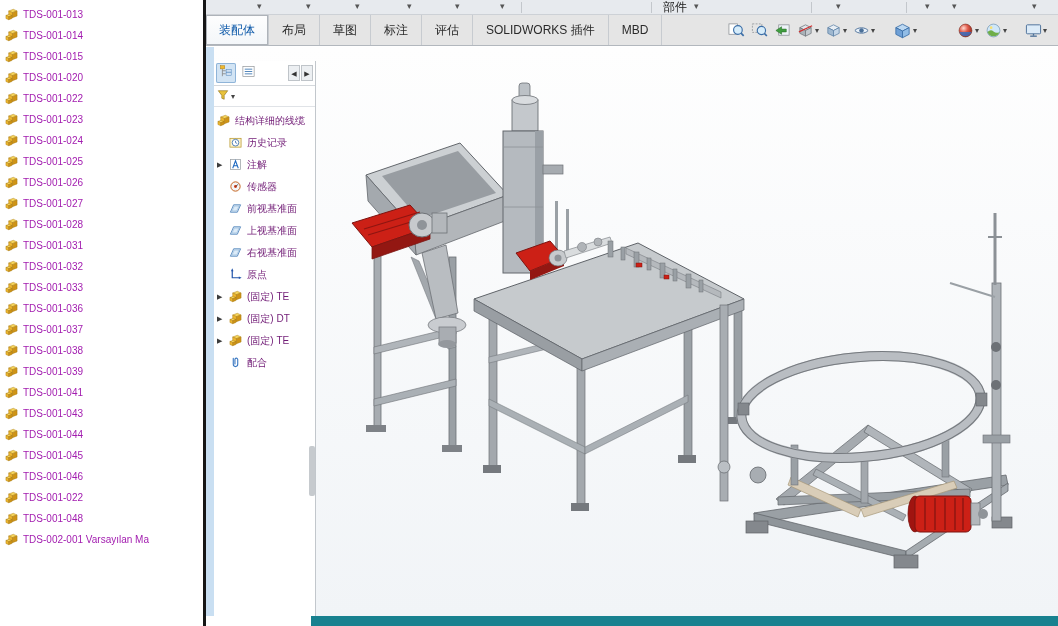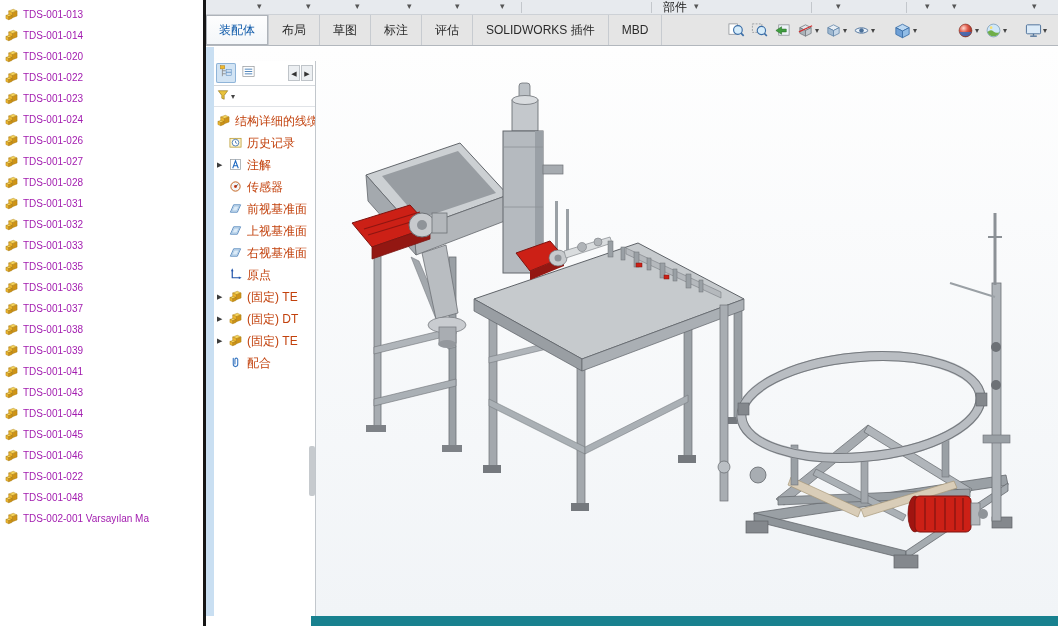--- a/index.html
+++ b/index.html
@@ -45,21 +45,21 @@
   .fm-tab{width:20px;height:20px;display:flex;align-items:center;justify-content:center;border-radius:2px;cursor:pointer}
   .fm-tab.active{background:#d2e4f4;box-shadow:inset 0 0 0 1px #8fb4d8}
   .fm-nav{margin-left:auto;display:flex;gap:1px}
   .nav-btn{width:12px;height:16px;font-size:7px;line-height:16px;text-align:center;color:#333;background:#eceff2;border:1px solid #bfc4c9;cursor:pointer}
   .fm-filter{display:flex;align-items:center;height:21px;padding:0 3px;border-bottom:1px solid #e0e3e7;gap:2px}
   .fm-filter .caret{font-size:8px;color:#444}
   #tree{list-style:none;padding-top:3px}
   .tree-row{display:flex;align-items:center;height:22px;white-space:nowrap;cursor:pointer;padding-left:3px;overflow:hidden}
   .tree-row .expander{width:12px;font-size:7px;color:#3c3c3c;flex:0 0 auto}
   .tree-row .t-icon{width:15px;height:15px;margin-right:3px;flex:0 0 auto;display:inline-flex}
-  .tree-row .t-label{font-size:12px;color:#c2410c}
+  .tree-row .t-label{font-size:10px;color:#701a75}
   .fm-thumb{position:absolute;right:0;top:385px;width:6px;height:50px;background:#c6cace;border-radius:2px;cursor:grab}
 
   
   .status-left{position:absolute;left:0;width:105px;bottom:0;height:10px;background:#fff}
   .status-bar{position:absolute;left:105px;right:0;bottom:0;height:10px;background:var(--statusbar-teal,#18818f)}
 </style>
 </head>
 <body>
 
 <div class="app">
@@ -96,20 +96,33 @@
           <span class="fi-icon">
             <svg viewBox="0 0 14 14" width="13" height="13">
               <polygon points="4,3.2 9,1.4 13,3.2 8,5" fill="#f7d65e" stroke="#a87b12" stroke-width="0.5"></polygon>
               <polygon points="4,3.2 8,5 8,10.4 4,8.6" fill="#f0b92e" stroke="#a87b12" stroke-width="0.5"></polygon>
               <polygon points="8,5 13,3.2 13,8.6 8,10.4" fill="#cf9416" stroke="#a87b12" stroke-width="0.5"></polygon>
               <polygon points="1,8 4.5,6.8 7.5,8 4,9.3" fill="#f7d65e" stroke="#a87b12" stroke-width="0.5"></polygon>
               <polygon points="1,8 4,9.3 4,12.6 1,11.3" fill="#f0b92e" stroke="#a87b12" stroke-width="0.5"></polygon>
               <polygon points="4,9.3 7.5,8 7.5,11.3 4,12.6" fill="#cf9416" stroke="#a87b12" stroke-width="0.5"></polygon>
             </svg>
           </span>
+          <span class="fi-label">TDS-001-015</span>
+        </li>
+        <li class="file-item">
+          <span class="fi-icon">
+            <svg viewBox="0 0 14 14" width="13" height="13">
+              <polygon points="4,3.2 9,1.4 13,3.2 8,5" fill="#f7d65e" stroke="#a87b12" stroke-width="0.5"></polygon>
+              <polygon points="4,3.2 8,5 8,10.4 4,8.6" fill="#f0b92e" stroke="#a87b12" stroke-width="0.5"></polygon>
+              <polygon points="8,5 13,3.2 13,8.6 8,10.4" fill="#cf9416" stroke="#a87b12" stroke-width="0.5"></polygon>
+              <polygon points="1,8 4.5,6.8 7.5,8 4,9.3" fill="#f7d65e" stroke="#a87b12" stroke-width="0.5"></polygon>
+              <polygon points="1,8 4,9.3 4,12.6 1,11.3" fill="#f0b92e" stroke="#a87b12" stroke-width="0.5"></polygon>
+              <polygon points="4,9.3 7.5,8 7.5,11.3 4,12.6" fill="#cf9416" stroke="#a87b12" stroke-width="0.5"></polygon>
+            </svg>
+          </span>
           <span class="fi-label">TDS-001-020</span>
         </li>
         <li class="file-item">
           <span class="fi-icon">
             <svg viewBox="0 0 14 14" width="13" height="13">
               <polygon points="4,3.2 9,1.4 13,3.2 8,5" fill="#f7d65e" stroke="#a87b12" stroke-width="0.5"></polygon>
               <polygon points="4,3.2 8,5 8,10.4 4,8.6" fill="#f0b92e" stroke="#a87b12" stroke-width="0.5"></polygon>
               <polygon points="8,5 13,3.2 13,8.6 8,10.4" fill="#cf9416" stroke="#a87b12" stroke-width="0.5"></polygon>
               <polygon points="1,8 4.5,6.8 7.5,8 4,9.3" fill="#f7d65e" stroke="#a87b12" stroke-width="0.5"></polygon>
               <polygon points="1,8 4,9.3 4,12.6 1,11.3" fill="#f0b92e" stroke="#a87b12" stroke-width="0.5"></polygon>
@@ -148,20 +161,33 @@
           <span class="fi-icon">
             <svg viewBox="0 0 14 14" width="13" height="13">
               <polygon points="4,3.2 9,1.4 13,3.2 8,5" fill="#f7d65e" stroke="#a87b12" stroke-width="0.5"></polygon>
               <polygon points="4,3.2 8,5 8,10.4 4,8.6" fill="#f0b92e" stroke="#a87b12" stroke-width="0.5"></polygon>
               <polygon points="8,5 13,3.2 13,8.6 8,10.4" fill="#cf9416" stroke="#a87b12" stroke-width="0.5"></polygon>
               <polygon points="1,8 4.5,6.8 7.5,8 4,9.3" fill="#f7d65e" stroke="#a87b12" stroke-width="0.5"></polygon>
               <polygon points="1,8 4,9.3 4,12.6 1,11.3" fill="#f0b92e" stroke="#a87b12" stroke-width="0.5"></polygon>
               <polygon points="4,9.3 7.5,8 7.5,11.3 4,12.6" fill="#cf9416" stroke="#a87b12" stroke-width="0.5"></polygon>
             </svg>
           </span>
+          <span class="fi-label">TDS-001-025</span>
+        </li>
+        <li class="file-item">
+          <span class="fi-icon">
+            <svg viewBox="0 0 14 14" width="13" height="13">
+              <polygon points="4,3.2 9,1.4 13,3.2 8,5" fill="#f7d65e" stroke="#a87b12" stroke-width="0.5"></polygon>
+              <polygon points="4,3.2 8,5 8,10.4 4,8.6" fill="#f0b92e" stroke="#a87b12" stroke-width="0.5"></polygon>
+              <polygon points="8,5 13,3.2 13,8.6 8,10.4" fill="#cf9416" stroke="#a87b12" stroke-width="0.5"></polygon>
+              <polygon points="1,8 4.5,6.8 7.5,8 4,9.3" fill="#f7d65e" stroke="#a87b12" stroke-width="0.5"></polygon>
+              <polygon points="1,8 4,9.3 4,12.6 1,11.3" fill="#f0b92e" stroke="#a87b12" stroke-width="0.5"></polygon>
+              <polygon points="4,9.3 7.5,8 7.5,11.3 4,12.6" fill="#cf9416" stroke="#a87b12" stroke-width="0.5"></polygon>
+            </svg>
+          </span>
           <span class="fi-label">TDS-001-026</span>
         </li>
         <li class="file-item">
           <span class="fi-icon">
             <svg viewBox="0 0 14 14" width="13" height="13">
               <polygon points="4,3.2 9,1.4 13,3.2 8,5" fill="#f7d65e" stroke="#a87b12" stroke-width="0.5"></polygon>
               <polygon points="4,3.2 8,5 8,10.4 4,8.6" fill="#f0b92e" stroke="#a87b12" stroke-width="0.5"></polygon>
               <polygon points="8,5 13,3.2 13,8.6 8,10.4" fill="#cf9416" stroke="#a87b12" stroke-width="0.5"></polygon>
               <polygon points="1,8 4.5,6.8 7.5,8 4,9.3" fill="#f7d65e" stroke="#a87b12" stroke-width="0.5"></polygon>
               <polygon points="1,8 4,9.3 4,12.6 1,11.3" fill="#f0b92e" stroke="#a87b12" stroke-width="0.5"></polygon>
@@ -214,33 +240,20 @@
             <svg viewBox="0 0 14 14" width="13" height="13">
               <polygon points="4,3.2 9,1.4 13,3.2 8,5" fill="#f7d65e" stroke="#a87b12" stroke-width="0.5"></polygon>
               <polygon points="4,3.2 8,5 8,10.4 4,8.6" fill="#f0b92e" stroke="#a87b12" stroke-width="0.5"></polygon>
               <polygon points="8,5 13,3.2 13,8.6 8,10.4" fill="#cf9416" stroke="#a87b12" stroke-width="0.5"></polygon>
               <polygon points="1,8 4.5,6.8 7.5,8 4,9.3" fill="#f7d65e" stroke="#a87b12" stroke-width="0.5"></polygon>
               <polygon points="1,8 4,9.3 4,12.6 1,11.3" fill="#f0b92e" stroke="#a87b12" stroke-width="0.5"></polygon>
               <polygon points="4,9.3 7.5,8 7.5,11.3 4,12.6" fill="#cf9416" stroke="#a87b12" stroke-width="0.5"></polygon>
             </svg>
           </span>
           <span class="fi-label">TDS-001-033</span>
-        </li>
-        <li class="file-item">
-          <span class="fi-icon">
-            <svg viewBox="0 0 14 14" width="13" height="13">
-              <polygon points="4,3.2 9,1.4 13,3.2 8,5" fill="#f7d65e" stroke="#a87b12" stroke-width="0.5"></polygon>
-              <polygon points="4,3.2 8,5 8,10.4 4,8.6" fill="#f0b92e" stroke="#a87b12" stroke-width="0.5"></polygon>
-              <polygon points="8,5 13,3.2 13,8.6 8,10.4" fill="#cf9416" stroke="#a87b12" stroke-width="0.5"></polygon>
-              <polygon points="1,8 4.5,6.8 7.5,8 4,9.3" fill="#f7d65e" stroke="#a87b12" stroke-width="0.5"></polygon>
-              <polygon points="1,8 4,9.3 4,12.6 1,11.3" fill="#f0b92e" stroke="#a87b12" stroke-width="0.5"></polygon>
-              <polygon points="4,9.3 7.5,8 7.5,11.3 4,12.6" fill="#cf9416" stroke="#a87b12" stroke-width="0.5"></polygon>
-            </svg>
-          </span>
-          <span class="fi-label">TDS-001-035</span>
         </li>
         <li class="file-item">
           <span class="fi-icon">
             <svg viewBox="0 0 14 14" width="13" height="13">
               <polygon points="4,3.2 9,1.4 13,3.2 8,5" fill="#f7d65e" stroke="#a87b12" stroke-width="0.5"></polygon>
               <polygon points="4,3.2 8,5 8,10.4 4,8.6" fill="#f0b92e" stroke="#a87b12" stroke-width="0.5"></polygon>
               <polygon points="8,5 13,3.2 13,8.6 8,10.4" fill="#cf9416" stroke="#a87b12" stroke-width="0.5"></polygon>
               <polygon points="1,8 4.5,6.8 7.5,8 4,9.3" fill="#f7d65e" stroke="#a87b12" stroke-width="0.5"></polygon>
               <polygon points="1,8 4,9.3 4,12.6 1,11.3" fill="#f0b92e" stroke="#a87b12" stroke-width="0.5"></polygon>
               <polygon points="4,9.3 7.5,8 7.5,11.3 4,12.6" fill="#cf9416" stroke="#a87b12" stroke-width="0.5"></polygon>

